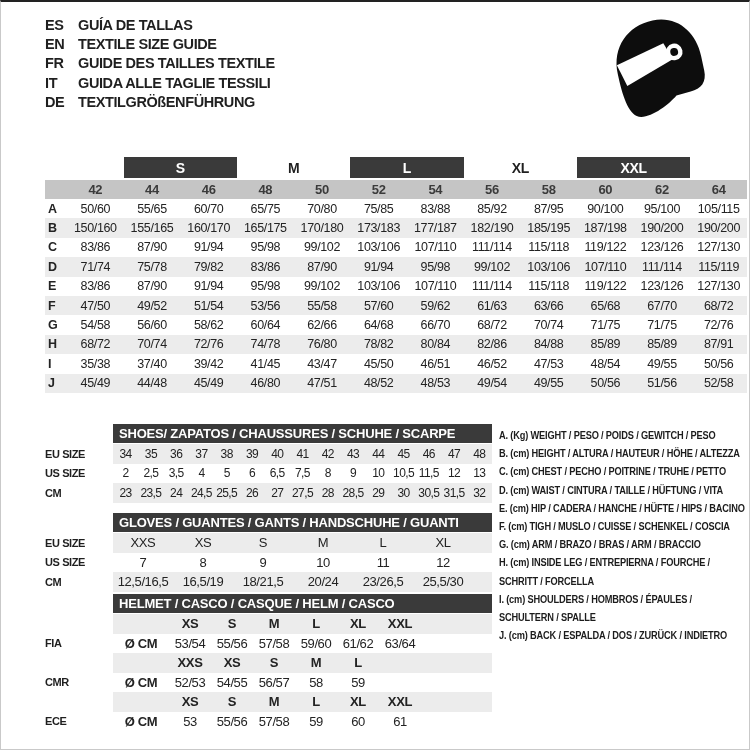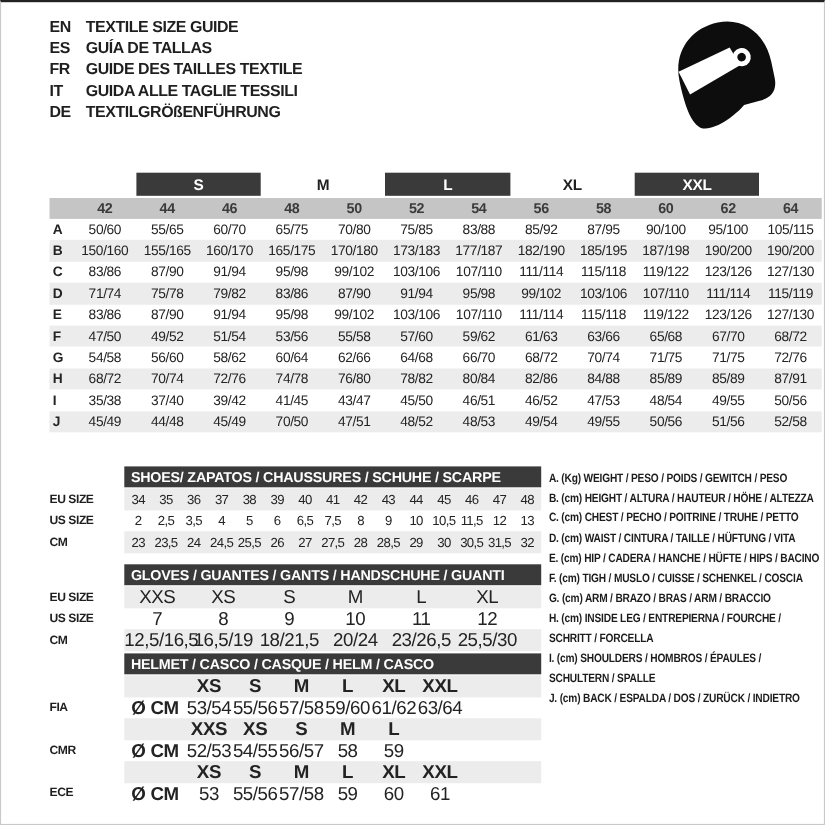--- a/index.html
+++ b/index.html
@@ -28,42 +28,42 @@
   .lcell{font-weight:bold;font-size:12.5px;padding-left:3px;text-align:left;}
   
   .subtable{position:absolute;left:44px;width:447px;}
   #shoes-table{top:422px;}
   #gloves-table{top:511px;}
   #helmet-table{top:592px;}
   .subrow{display:flex;align-items:stretch;height:19.5px;}
   .subrow.titlerow{height:19px;margin-bottom:1px;}
   .sublabel{width:68px;display:flex;align-items:center;font-weight:bold;font-size:11px;letter-spacing:-0.4px;flex:none;}
   .titlebar{flex:1;background:var(--bar-dark,#3a3a3a);color:#fff;font-weight:bold;font-size:13px;display:flex;align-items:center;padding-left:6px;letter-spacing:-0.2px;white-space:nowrap;}
-  .band{flex:1;display:grid;align-items:center;text-align:center;font-size:17px;letter-spacing:-0.4px;color:#232323;}
+  .band{flex:1;display:grid;align-items:center;text-align:center;font-size:13px;letter-spacing:-0.4px;color:#232323;}
   .band.stripe{background:var(--stripe,#ececec);}
   .band.cols15{font-size:12px;letter-spacing:-0.6px;}
   .band .szhead{font-weight:bold;letter-spacing:-0.3px;}
   
   .legend{position:absolute;left:498px;top:424px;width:300px;transform:scaleX(0.84);transform-origin:left top;
     font-weight:bold;font-size:11px;letter-spacing:-0.2px;color:#1c1c1c;}
   .legend-line{line-height:18.2px;white-space:nowrap;}
 </style>
 </head>
 <body>
 
 <div class="page">
 
   <div class="lang-block" id="language-list">
       <div class="lang-row">
+        <span class="lang-code">ES</span>
+        <span class="lang-label">GUÍA DE TALLAS</span>
+      </div>
+      <div class="lang-row">
         <span class="lang-code">EN</span>
         <span class="lang-label">TEXTILE SIZE GUIDE</span>
-      </div>
-      <div class="lang-row">
-        <span class="lang-code">ES</span>
-        <span class="lang-label">GUÍA DE TALLAS</span>
       </div>
       <div class="lang-row">
         <span class="lang-code">FR</span>
         <span class="lang-label">GUIDE DES TAILLES TEXTILE</span>
       </div>
       <div class="lang-row">
         <span class="lang-code">IT</span>
         <span class="lang-label">GUIDA ALLE TAGLIE TESSILI</span>
       </div>
       <div class="lang-row">
@@ -237,21 +237,21 @@
         <div class="cell">47/53</div>
         <div class="cell">48/54</div>
         <div class="cell">49/55</div>
         <div class="cell">50/56</div>
       </div>
       <div class="trow datarow stripe">
         <div class="lcell">J</div>
         <div class="cell">45/49</div>
         <div class="cell">44/48</div>
         <div class="cell">45/49</div>
-        <div class="cell">70/50</div>
+        <div class="cell">46/80</div>
         <div class="cell">47/51</div>
         <div class="cell">48/52</div>
         <div class="cell">48/53</div>
         <div class="cell">49/54</div>
         <div class="cell">49/55</div>
         <div class="cell">50/56</div>
         <div class="cell">51/56</div>
         <div class="cell">52/58</div>
       </div>
     </section>

